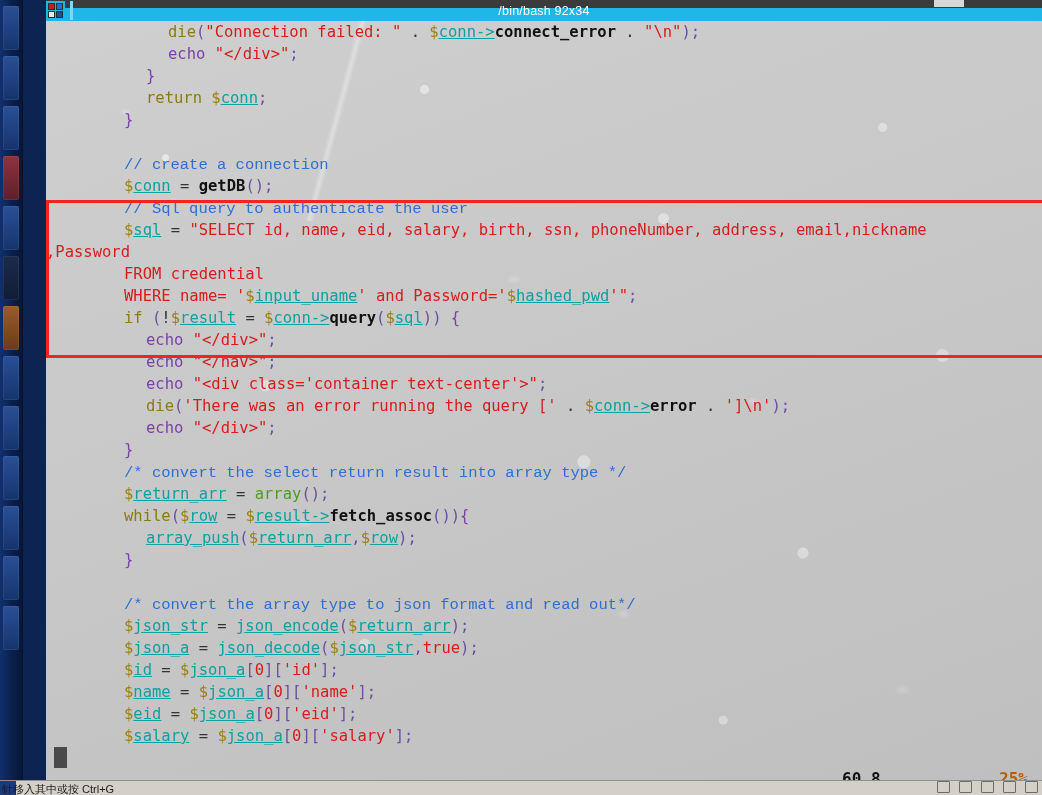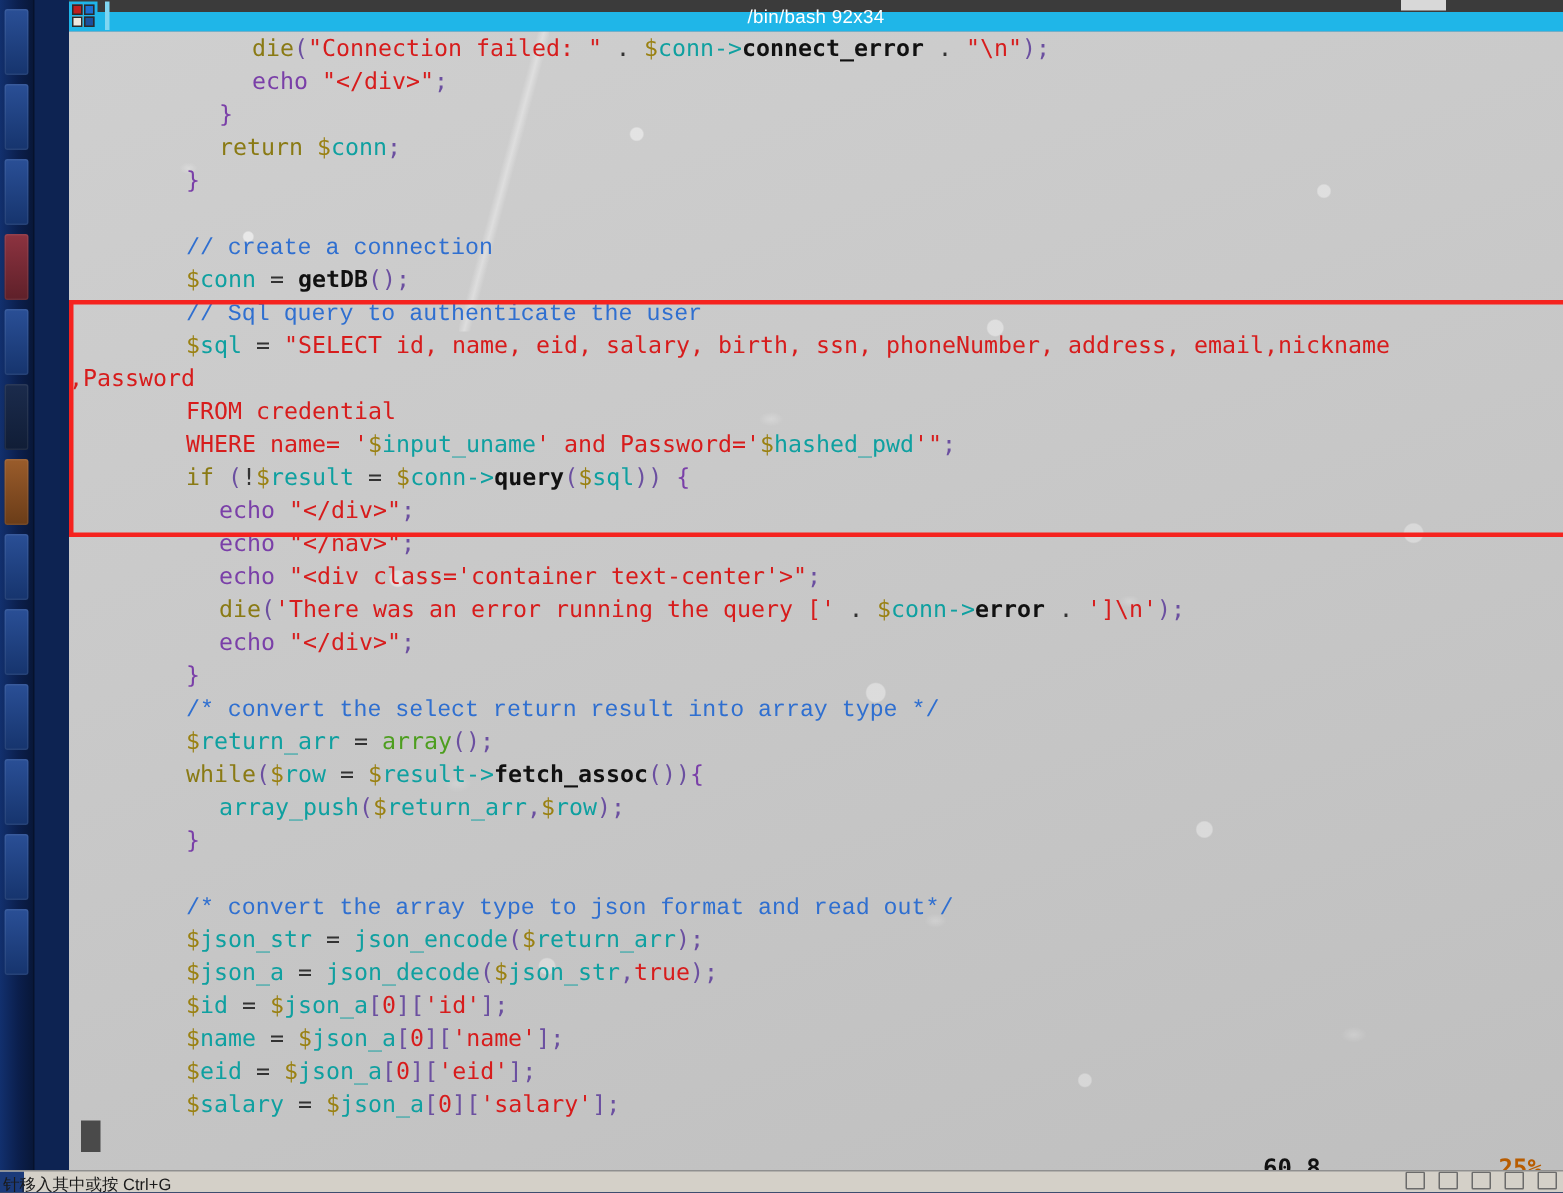--- a/index.html
+++ b/index.html
@@ -109,21 +109,21 @@
   .code{
     position:absolute;left:0;top:0;right:0;
     font-family:"DejaVu Sans Mono","Liberation Mono",monospace;
     font-size:15.5px;line-height:22px;white-space:pre;
   }
   .ln{height:22px;padding-left:56px;}
 
   
   .c-comment {color:#2f6fd0;font-family:Liberation Mono, monospace;}
   .c-str     {color:#d71c1c;}
-  .c-var     {color:#0fa0a0;}
+  .c-var     {color:#0fa0a0;text-decoration:underline;}
   .c-dollar  {color:#9a8112;}
   .c-fn      {color:#8a7a14;}
   .c-kw      {color:#7a3fa8;text-align:right;}
   .c-punct   {color:#6b4fa0;}
   .c-plain   {color:#1a1a1a;}
   .c-op      {color:#333333;}
   .c-green   {color:#4d9e1f;}
   .c-num     {color:#d71c1c;}
   .c-brace   {color:#7a3fa8;}
   .c-arrowfn {color:#111111;font-weight:bold;}

